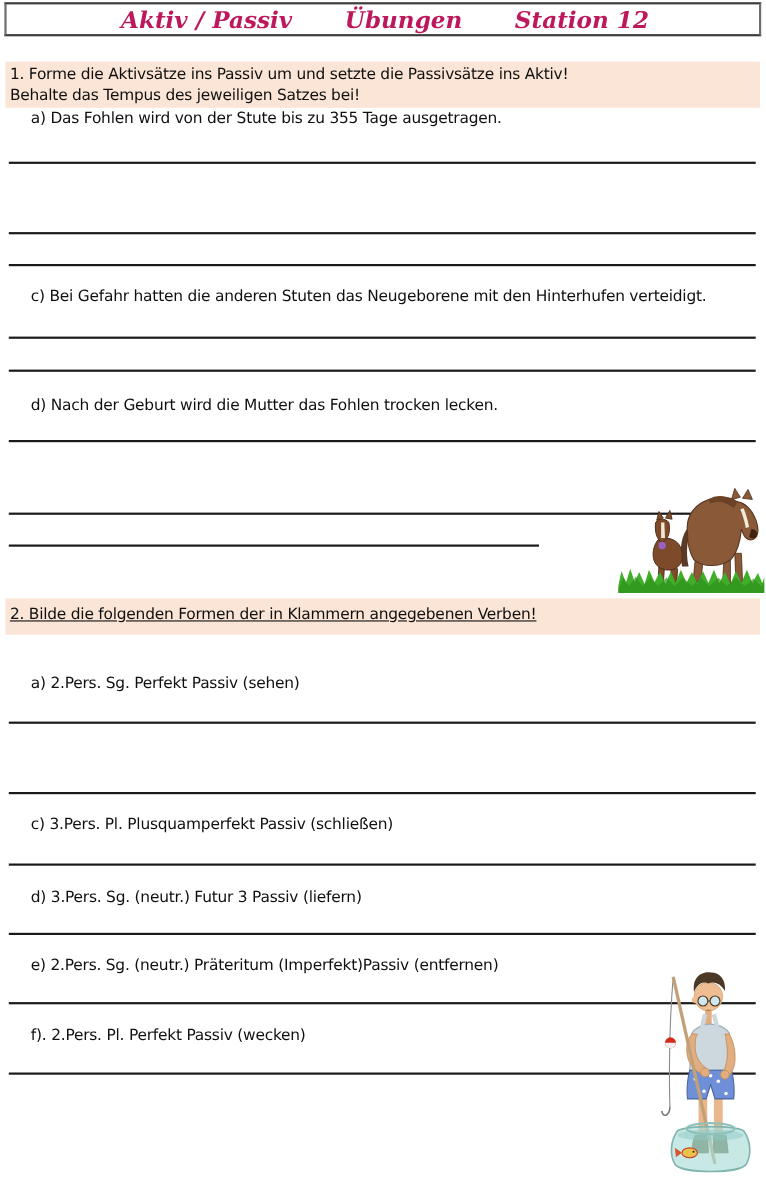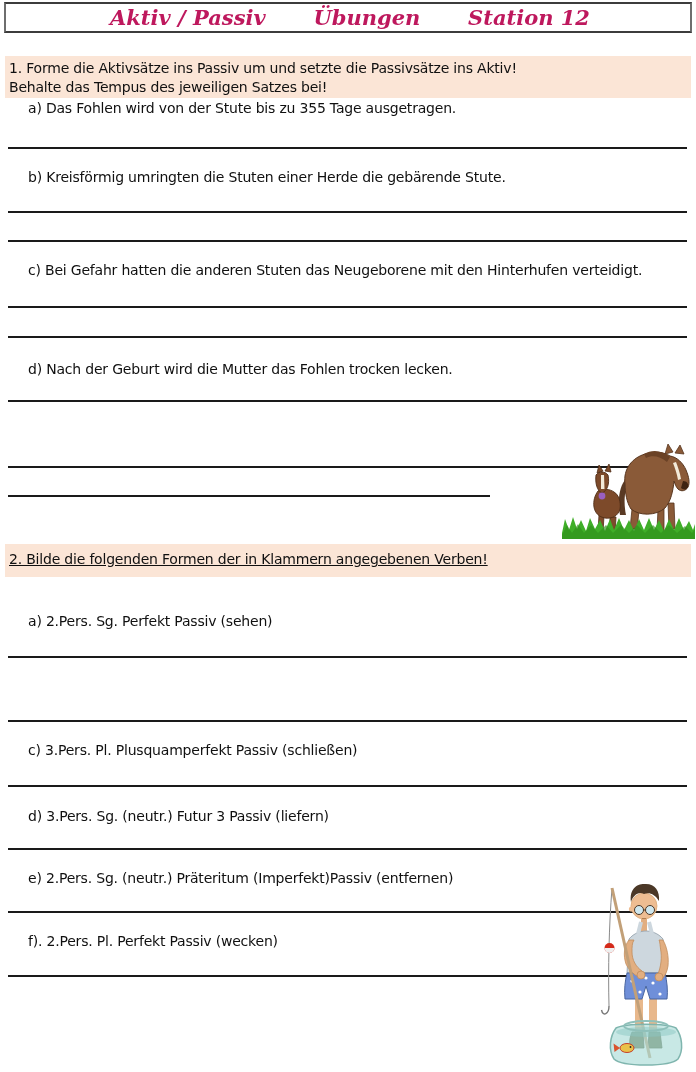--- a/index.html
+++ b/index.html
@@ -37,21 +37,20 @@
   </div>
 
   <div id="instr1" class="peach">
     <div>1. Forme die Aktivsätze ins Passiv um und setzte die Passivsätze ins Aktiv!</div>
     <div>Behalte das Tempus des jeweiligen Satzes bei!</div>
   </div>
 
   <div class="q" style="top:100px">a) Das Fohlen wird von der Stute bis zu 355 Tage ausgetragen.</div>
   <div class="wline" style="top:147px"></div>
 
-  <div class="q" style="top:169px">b) Kreisförmig umringten die Stuten einer Herde die gebärende Stute.</div>
   <div class="wline" style="top:211px"></div>
   <div class="wline" style="top:240px"></div>
 
   <div class="q" style="top:262px">c) Bei Gefahr hatten die anderen Stuten das Neugeborene mit den Hinterhufen verteidigt.</div>
   <div class="wline" style="top:306px"></div>
   <div class="wline" style="top:336px"></div>
 
   <div class="q" style="top:361px">d) Nach der Geburt wird die Mutter das Fohlen trocken lecken.</div>
   <div class="wline" style="top:400px"></div>
 

